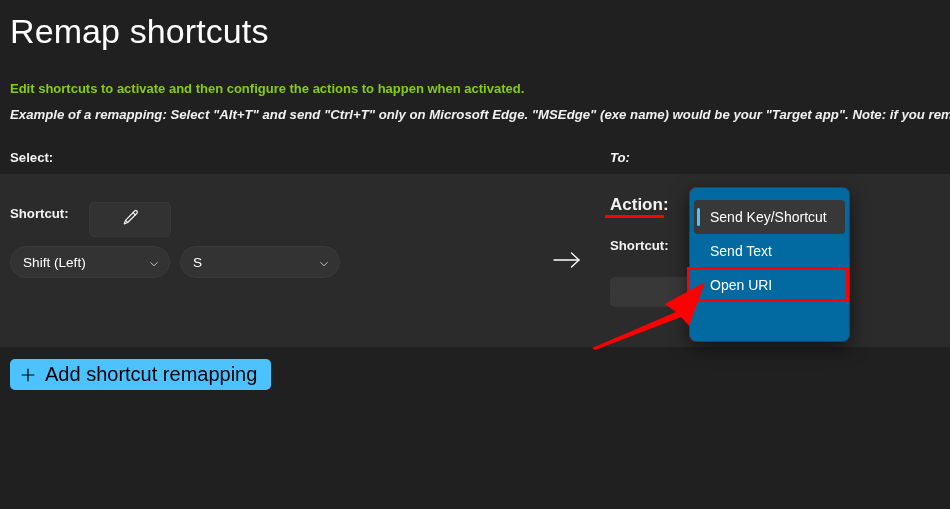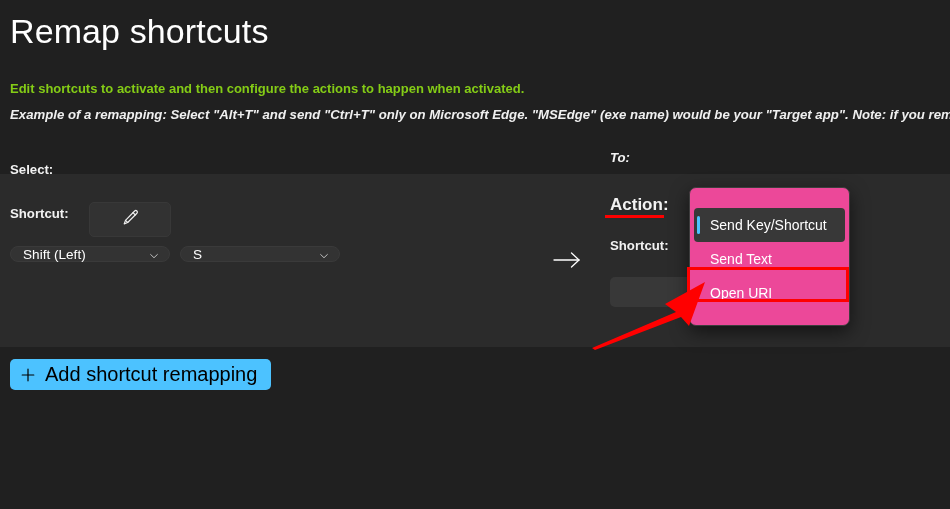--- a/index.html
+++ b/index.html
@@ -60,21 +60,21 @@
     background: #202020;
   }
   .col-head {
     position: absolute;
     top: 150px;
     font-size: 13.2px;
     font-weight: bold;
     color: #f2f2f2;
     white-space: nowrap;
   }
-  .col-head.select { left: 10px; margin-top: 12px; }
+  .col-head.select { left: 10px; }
   .col-head.to { left: 610px; font-style: italic; }
 
   
   .remap-card {
     position: absolute;
     left: 0;
     top: 174px;
     width: 950px;
     height: 173px;
     background: #2b2b2b;
@@ -101,21 +101,21 @@
     border: 1px solid #383838;
     border-radius: 5px;
     display: flex;
     align-items: center;
     justify-content: center;
     cursor: pointer;
   }
 
   .combo {
     position: absolute;
-    height: 16px;
+    height: 32px;
     background: #333333;
     border: 1px solid #3a3a3a;
     border-radius: 16px;
     display: flex;
     align-items: center;
     padding: 0 9px 0 12px;
     cursor: pointer;
   }
   .combo .combo-val {
     font-size: 13.6px;
@@ -181,25 +181,25 @@
     background: #383838;
     border-radius: 5px;
   }
 
   
   .dropdown-flyout {
     position: absolute;
     left: 689px;
     top: 187px;
     width: 161px;
-    height: 139px;
-    background: #ec4899;
+    height: 155px;
+    background: #0369a1;
     border: 1px solid #3d3d3d;
     border-radius: 7px;
-    padding: 20px 4px;
+    padding: 12px 4px;
     box-shadow: 0 6px 18px rgba(0,0,0,0.55);
   }
 
   .dd-item {
     position: relative;
     height: 34px;
     border-radius: 4px;
     display: flex;
     align-items: center;
     padding-left: 16px;

